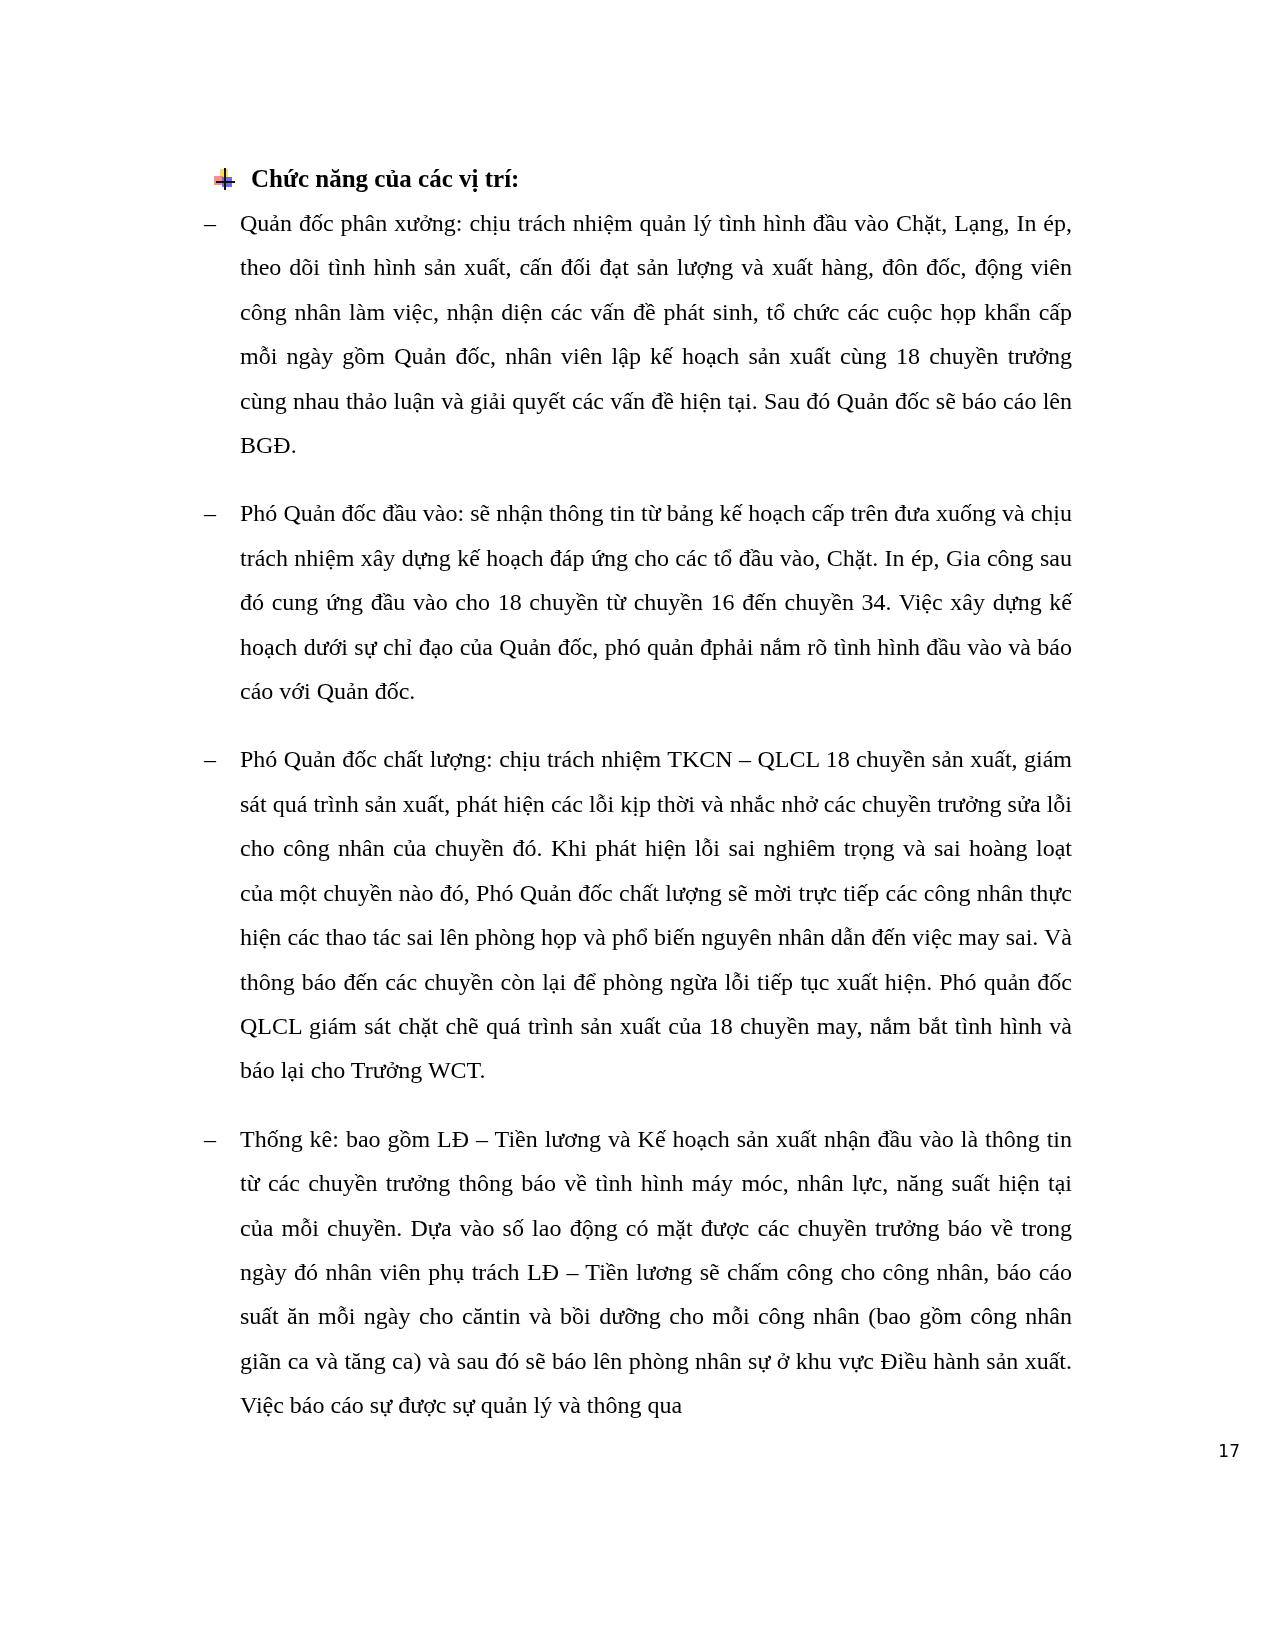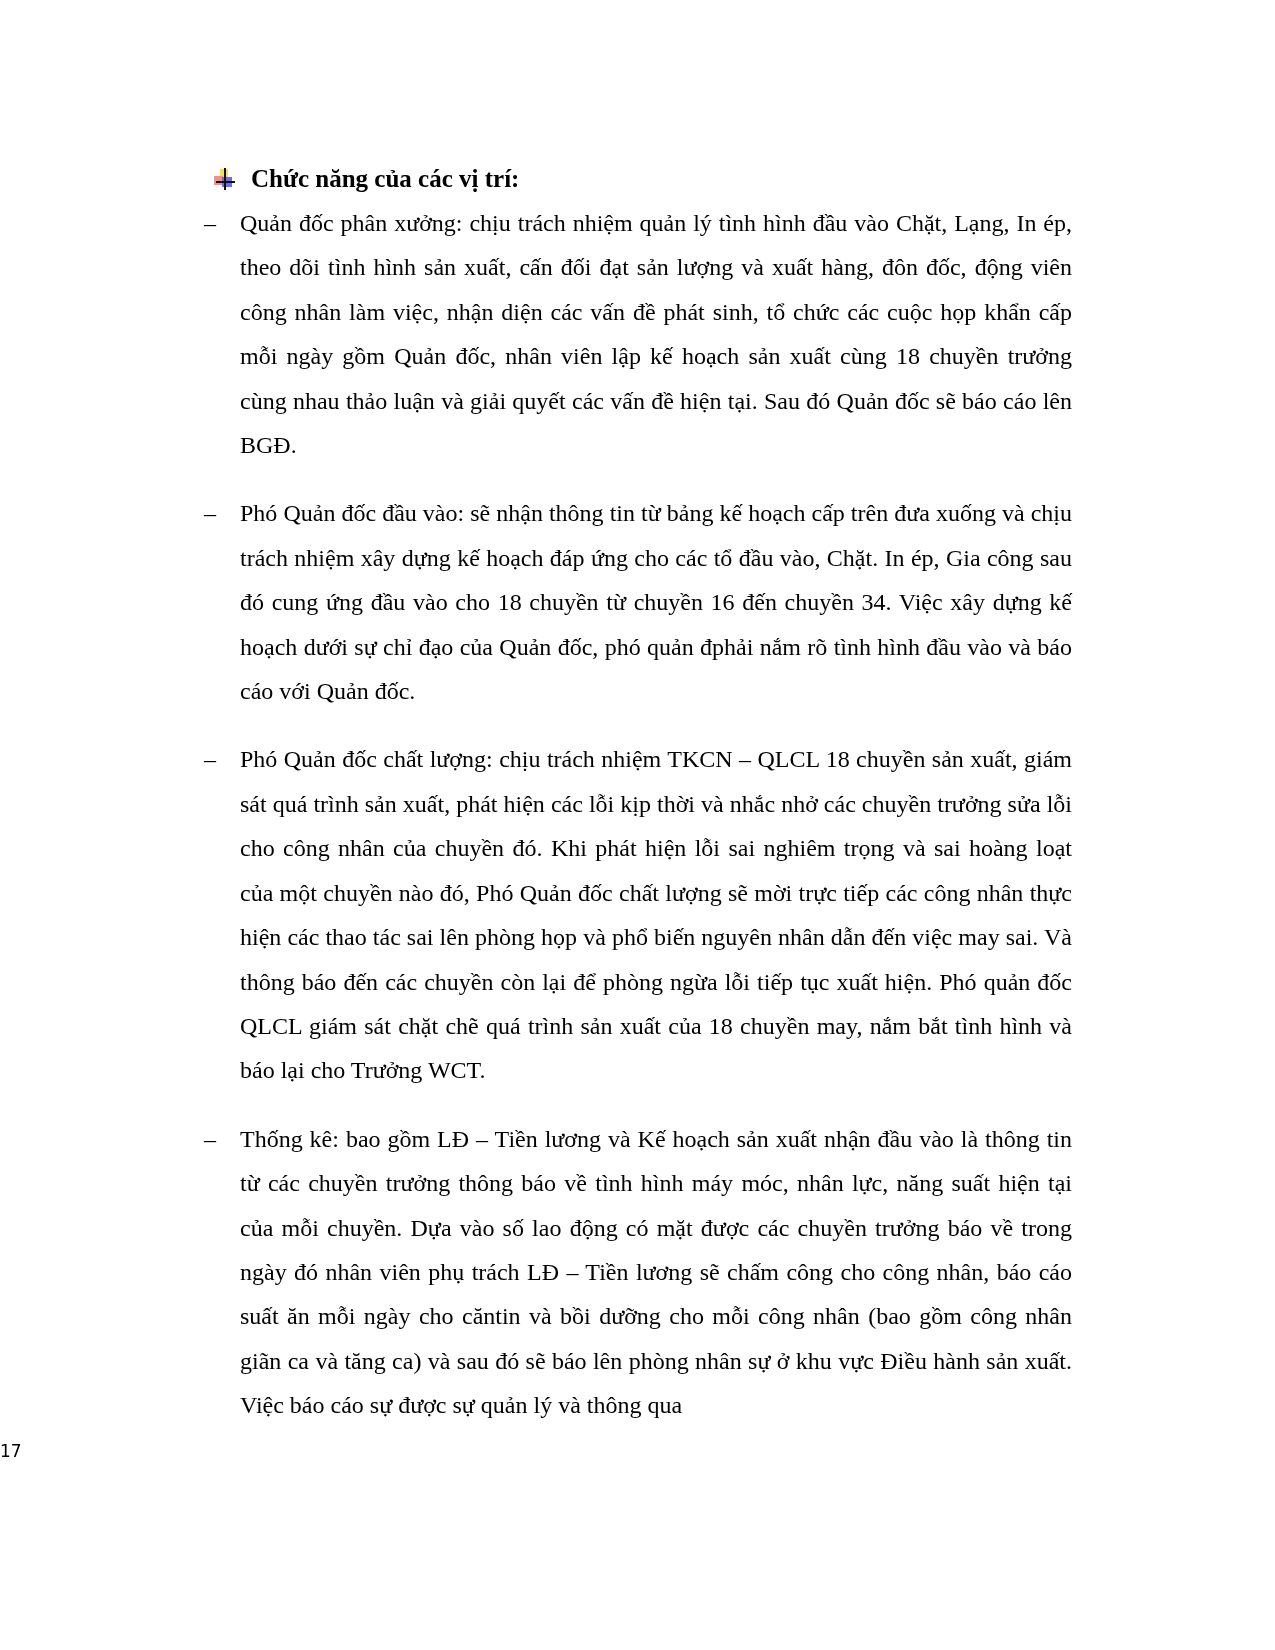--- a/index.html
+++ b/index.html
@@ -72,21 +72,21 @@
       left: -36px;
       top: 0;
     }
     .item .term {
     }
     .page-number {
       position: absolute;
       left: 0;
       width: 1240px;
       top: 1420px;
-      text-align: left;
+      text-align: right;
       font-family: "DejaVu Sans", sans-serif;
       font-size: 17px;
     }
   </style>
 </head>
 <body>
 
 <div class="page">
 
   <div class="heading">

